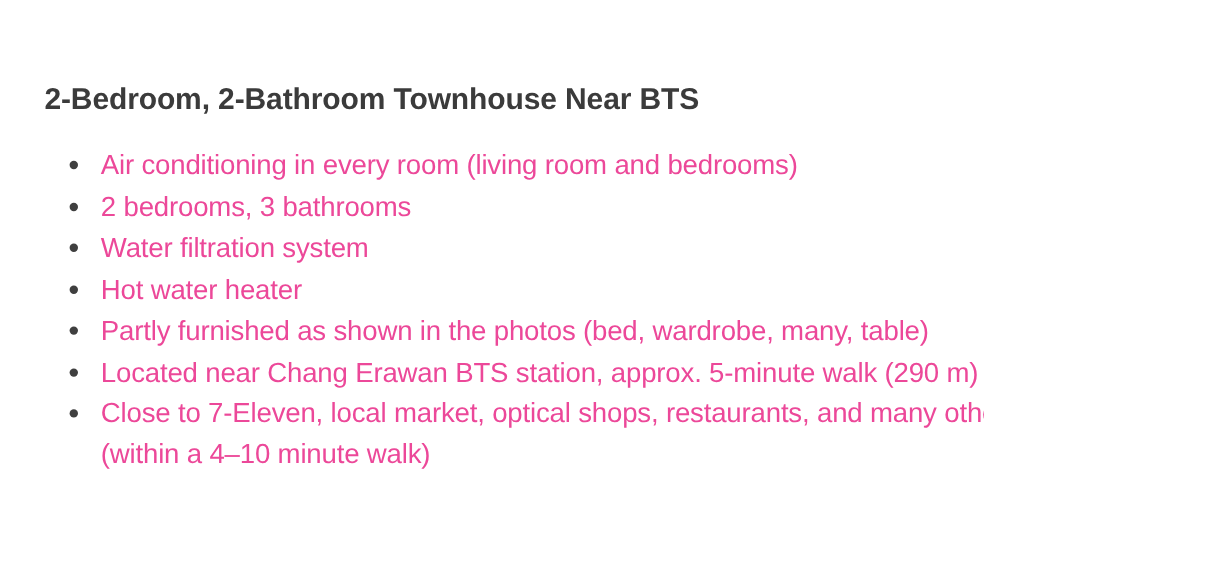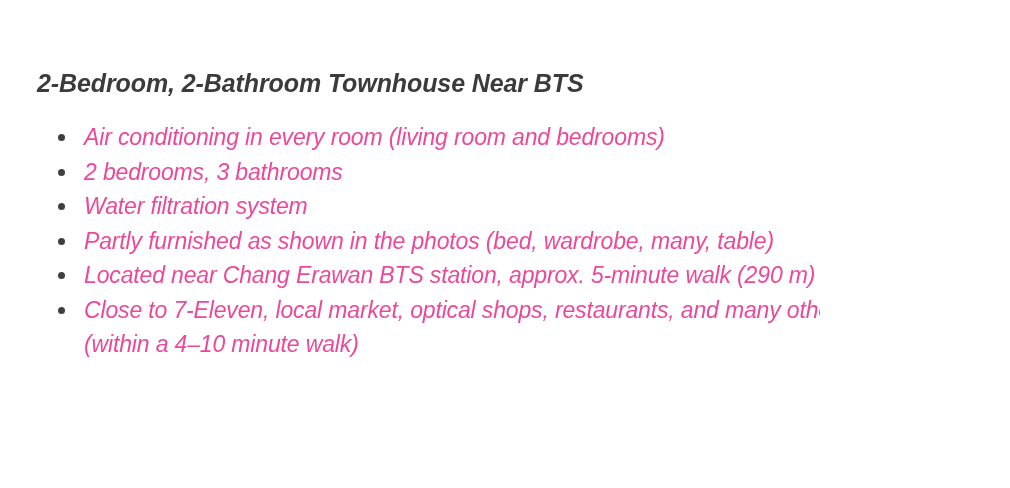--- a/index.html
+++ b/index.html
@@ -12,21 +12,20 @@
     height: 488px;
     font-family: "Liberation Sans", sans-serif;
     -webkit-font-smoothing: antialiased;
   }
   .page {
     position: relative;
     width: 820px;
     height: 488px;
     background: #ffffff;
     overflow: hidden;
-    font-style: italic;
   }
   .listing-title {
     position: absolute;
     left: 37px;
     top: 52px;
     font-size: 25px;
     font-weight: bold;
     color: #3b3b3b;
     letter-spacing: -0.1px;
     white-space: nowrap;
@@ -82,20 +81,24 @@
     <li class="feature-item">
       <span class="feature-bullet"></span>
       <span class="feature-text">2 bedrooms, 3 bathrooms</span>
     </li>
 
     <li class="feature-item">
       <span class="feature-bullet"></span>
       <span class="feature-text">Water filtration system</span>
     </li>
 
+    <li class="feature-item">
+      <span class="feature-bullet"></span>
+      <span class="feature-text">Hot water heater</span>
+    </li>
 
     <li class="feature-item">
       <span class="feature-bullet"></span>
       <span class="feature-text">Partly furnished as shown in the photos (bed, wardrobe, many, table)</span>
     </li>
 
 
     <li class="feature-item">
       <span class="feature-bullet"></span>
       <span class="feature-text">Located near Chang Erawan BTS station, approx. 5-minute walk (290 m)</span>

